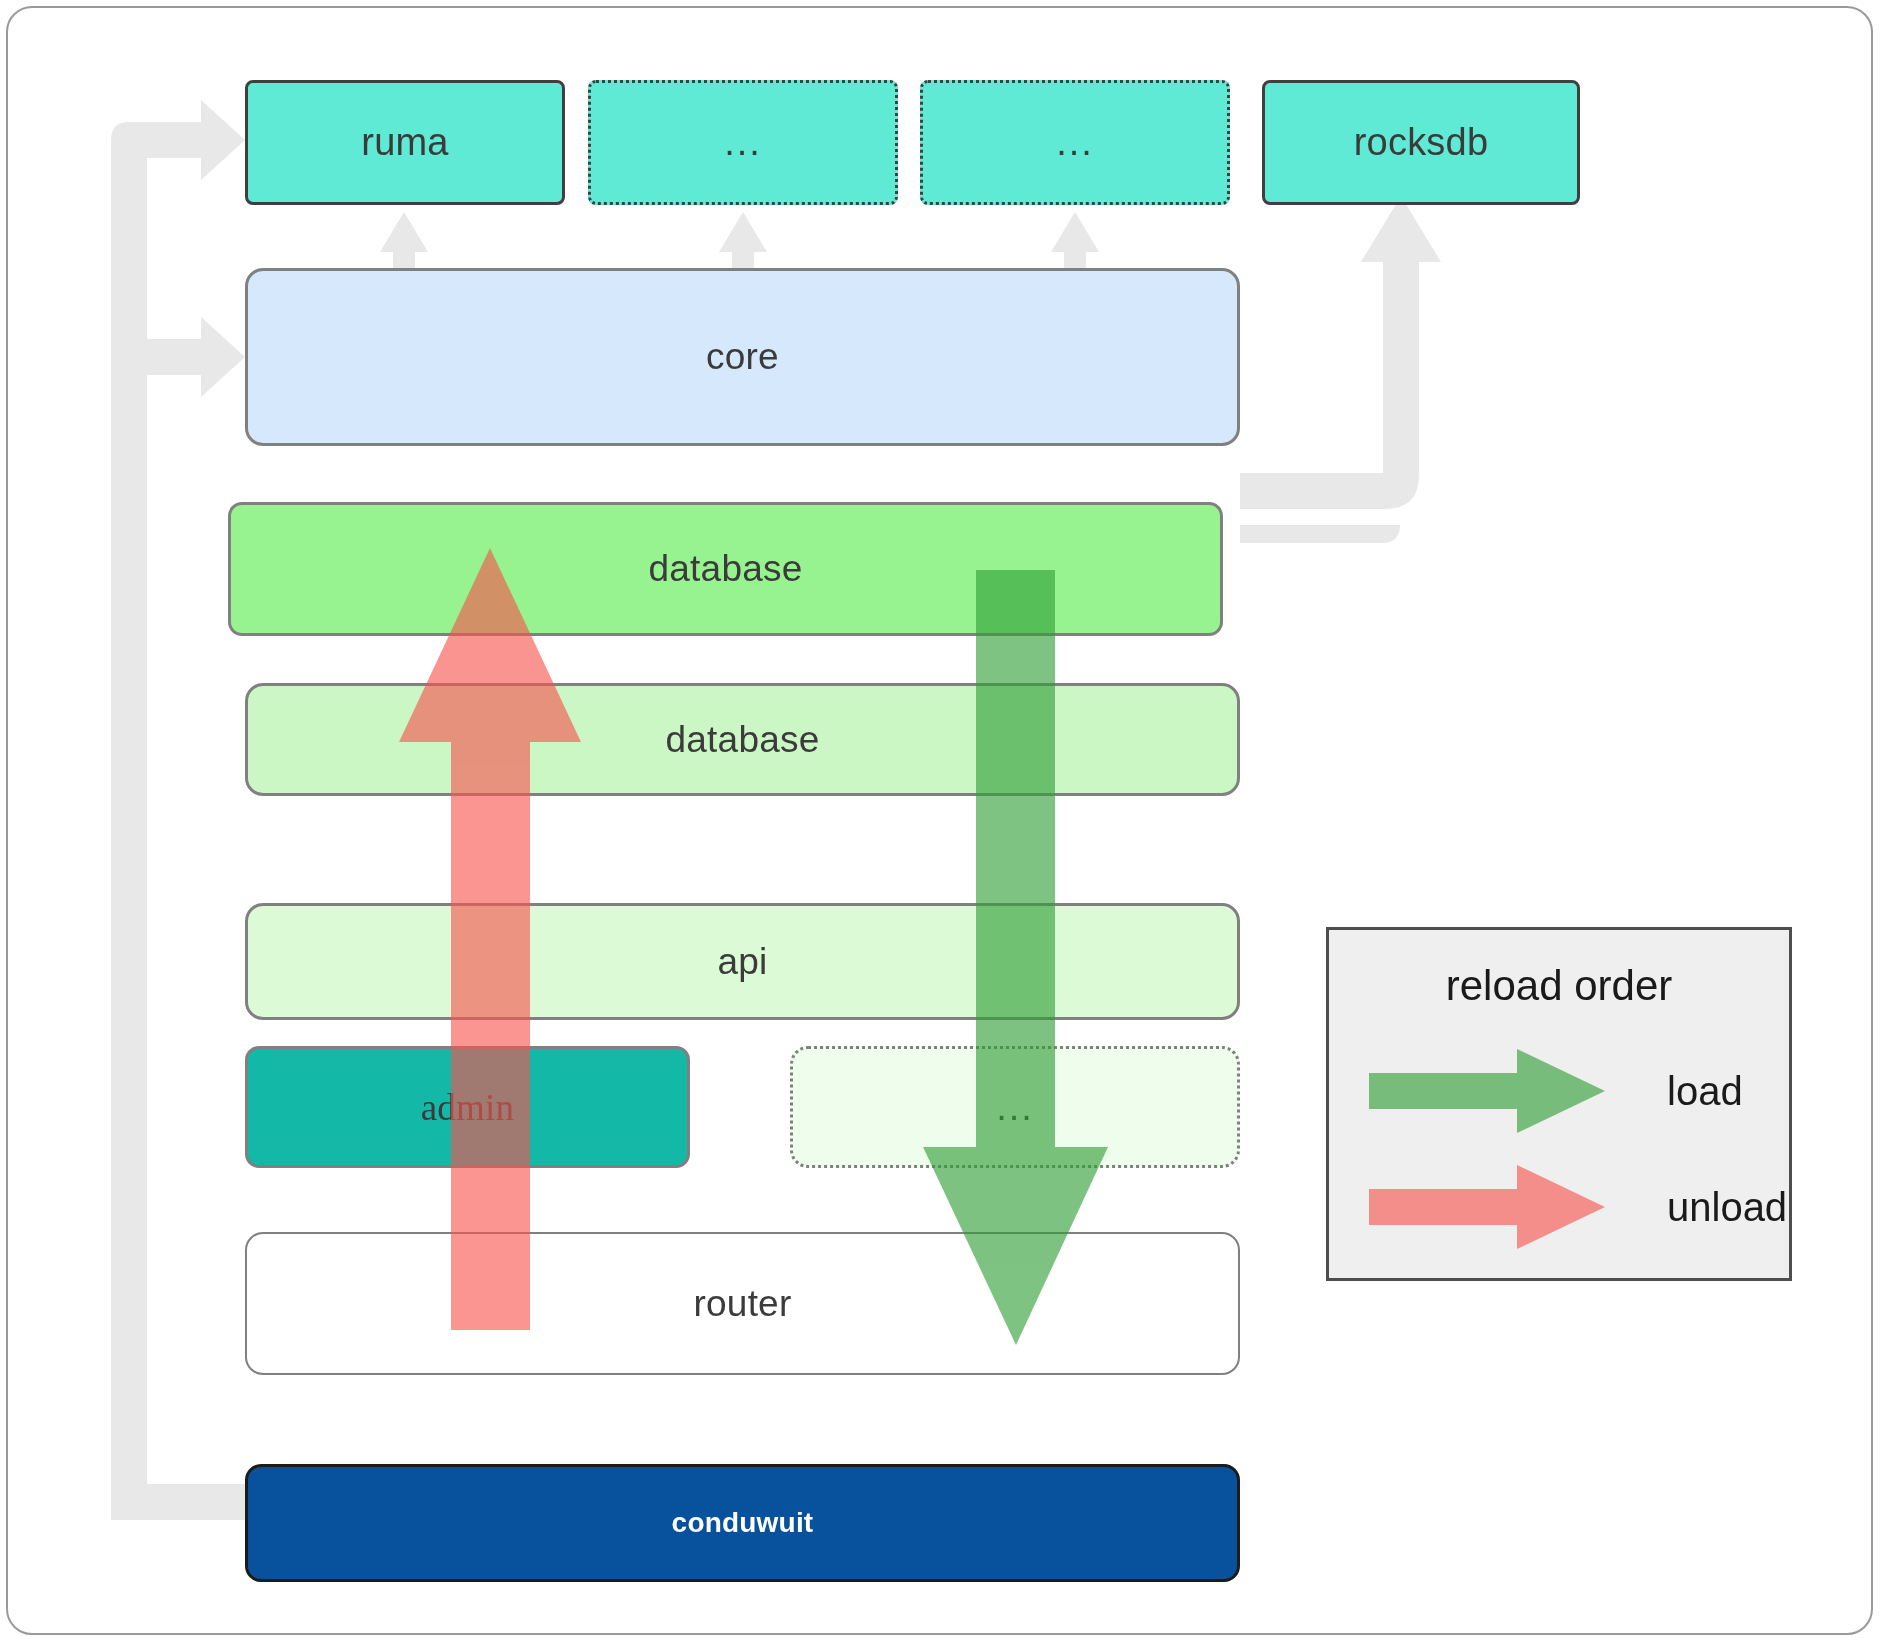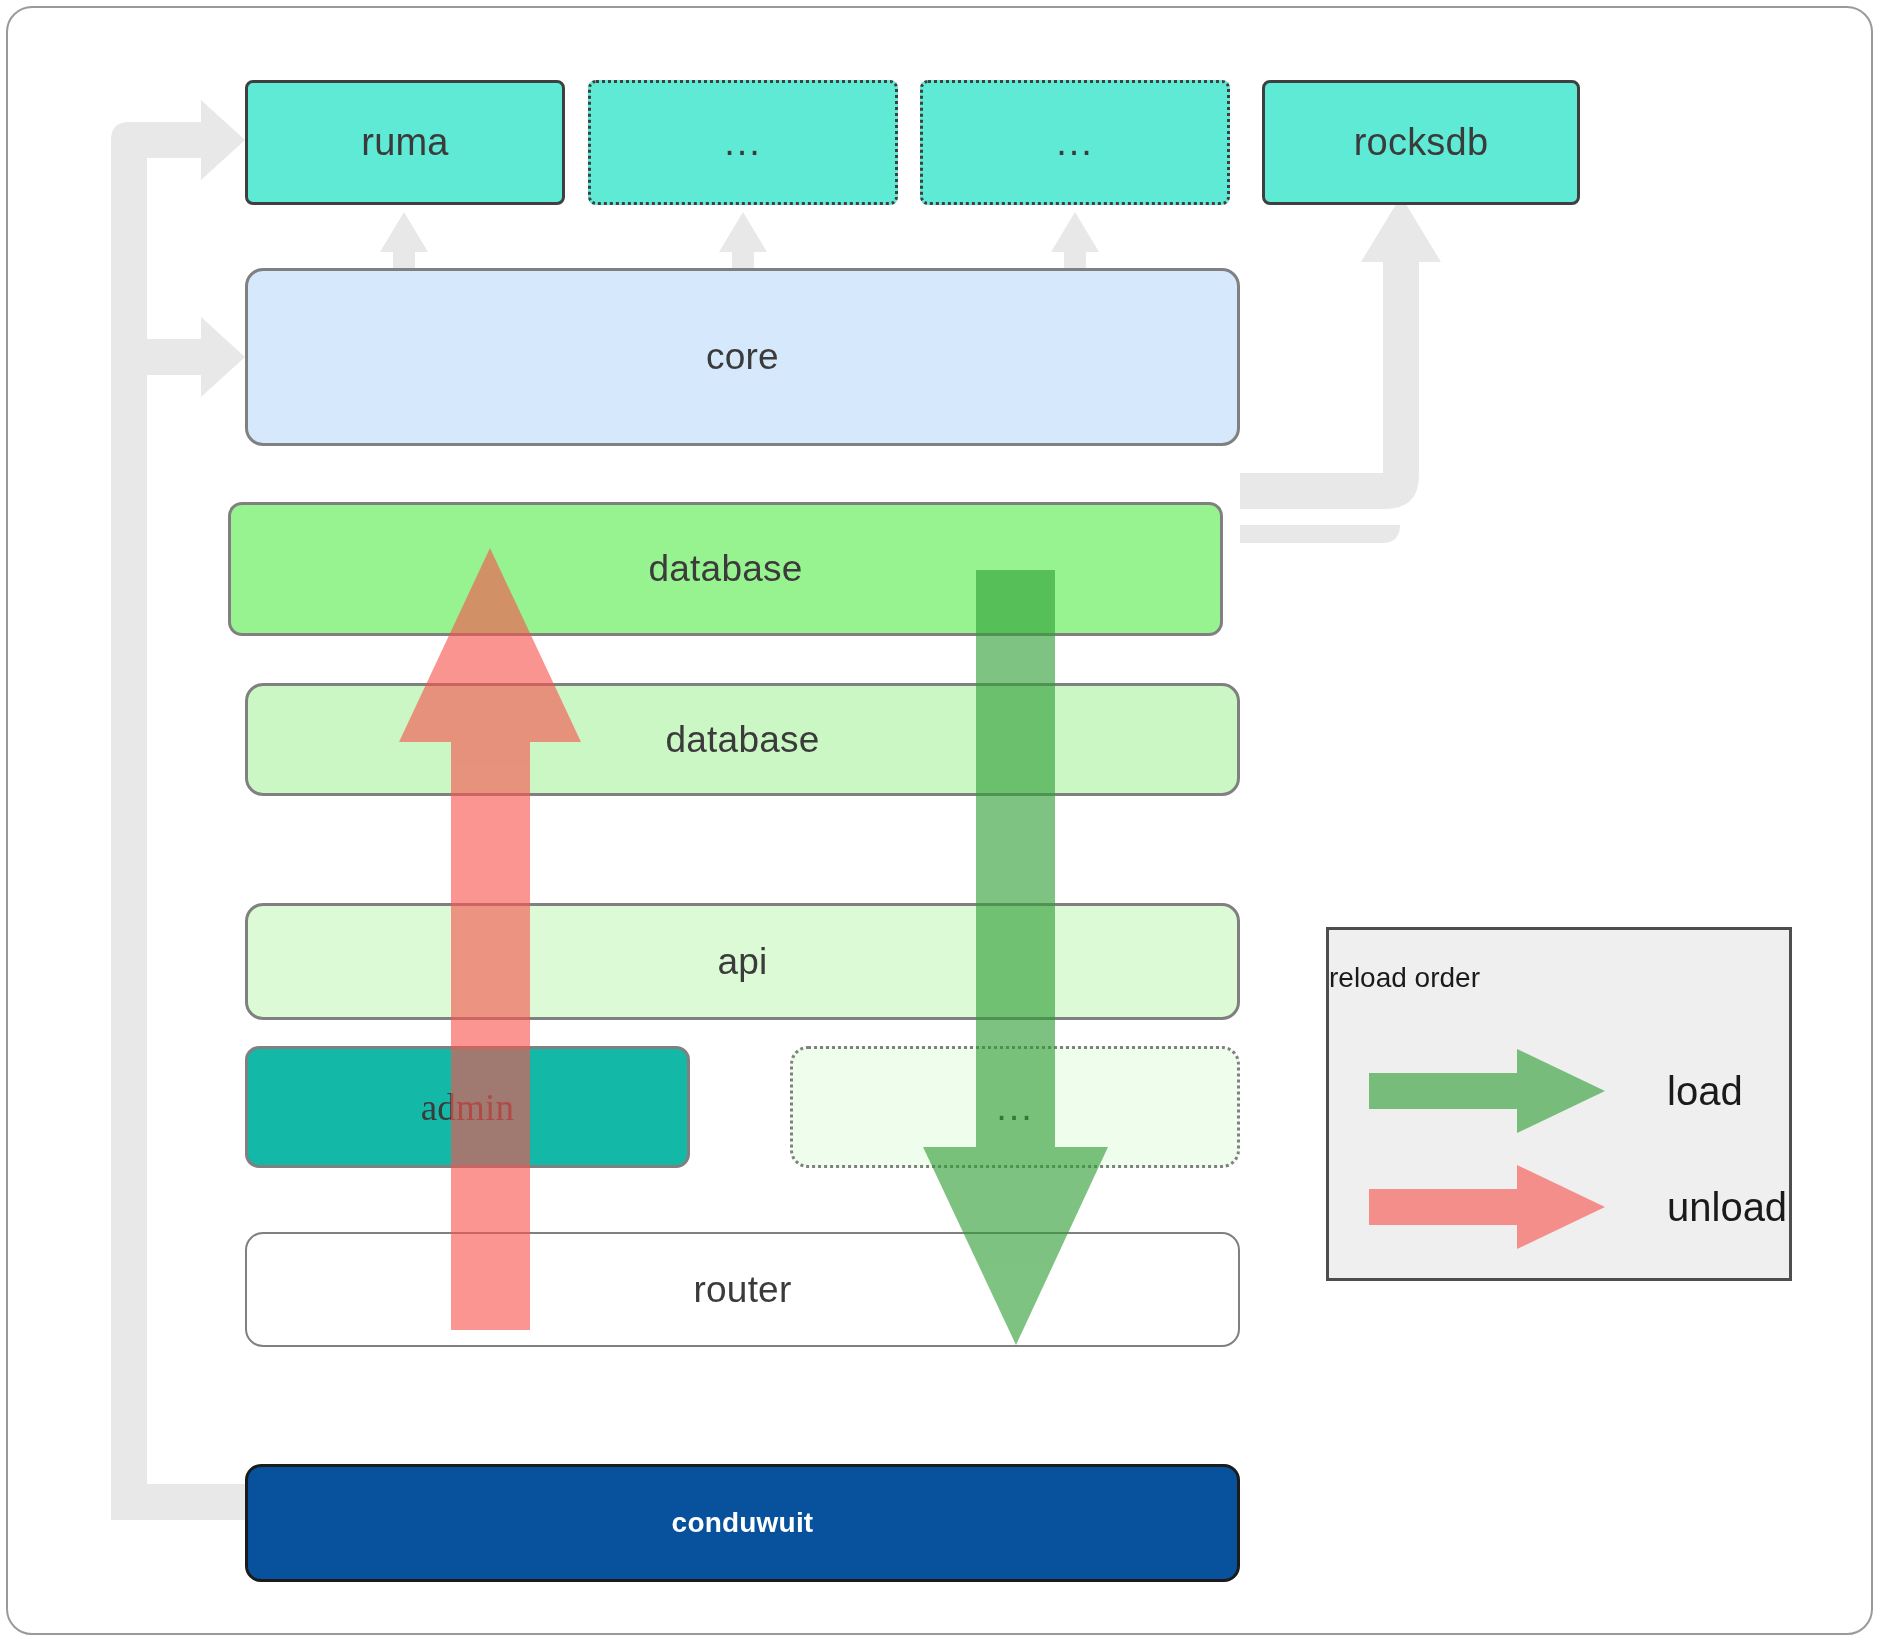--- a/index.html
+++ b/index.html
@@ -103,21 +103,22 @@
     left: 1326px; top: 927px;
     width: 466px; height: 354px;
     background: #efefef;
     border: 3px solid #4d4d4d;
     box-sizing: border-box;
     z-index: 6;
   }
   #legend .ltitle {
     position: absolute;
     left: 0; right: 0; top: 32px;
-    font-size: 28px;
+    text-align: center;
+    font-size: 42px;
     color: #1a1a1a;
   }
   .legend-row {
     position: absolute;
     left: 0; right: 0;
     height: 86px;
     display: flex;
     align-items: center;
   }
   .legend-row .arrowbox { position: relative; width: 290px; height: 86px; margin-left: 40px; }
@@ -207,21 +208,21 @@
   </div>
 
   <div class="node admin" style="left:245px; top:1046px; width:445px; height:122px;">
     <span class="lbl">admin</span>
   </div>
 
   <div class="node dotsbox" style="left:790px; top:1046px; width:450px; height:122px;">
     <span class="lbl dots">...</span>
   </div>
 
-  <div class="node router" style="left:245px; top:1232px; width:995px; height:115px;">
+  <div class="node router" style="left:245px; top:1232px; width:995px; height:143px;">
     <span class="lbl">router</span>
   </div>
 
   <div class="node root" style="left:245px; top:1464px; width:995px; height:118px;">
     <span class="lbl">conduwuit</span>
   </div>
 
   <svg class="overlay" id="flow-arrows" viewBox="0 0 1883 1643">
 
     <g opacity="0.62">

